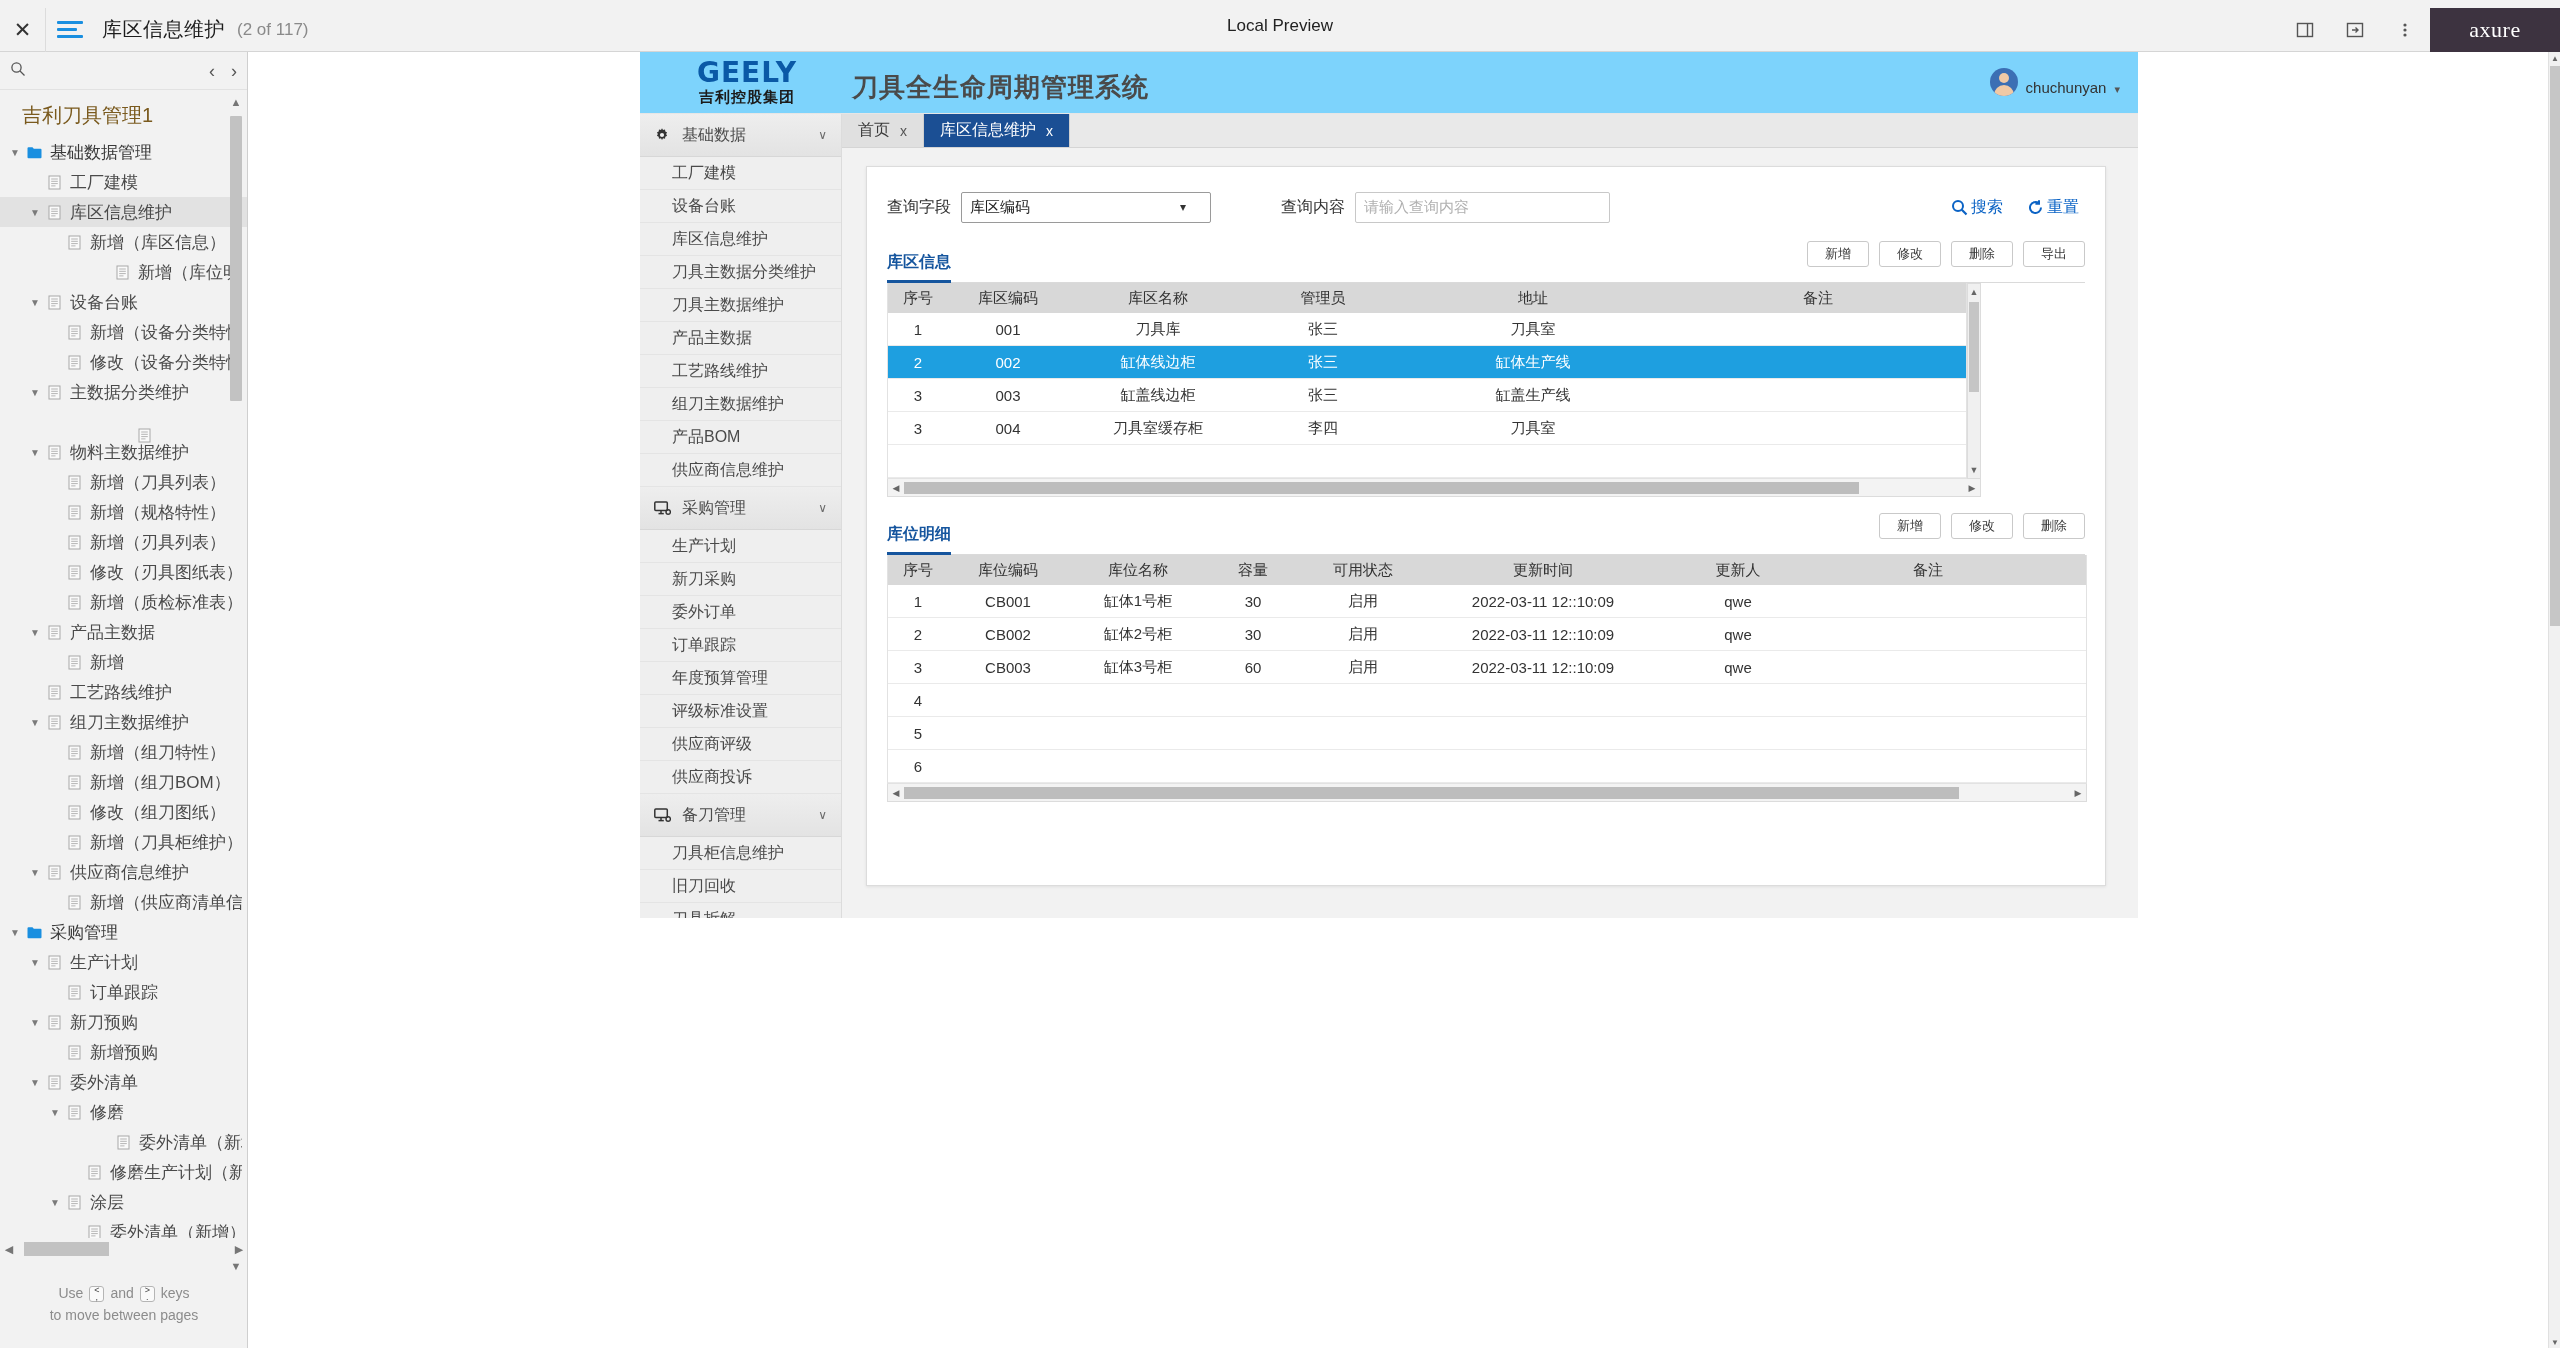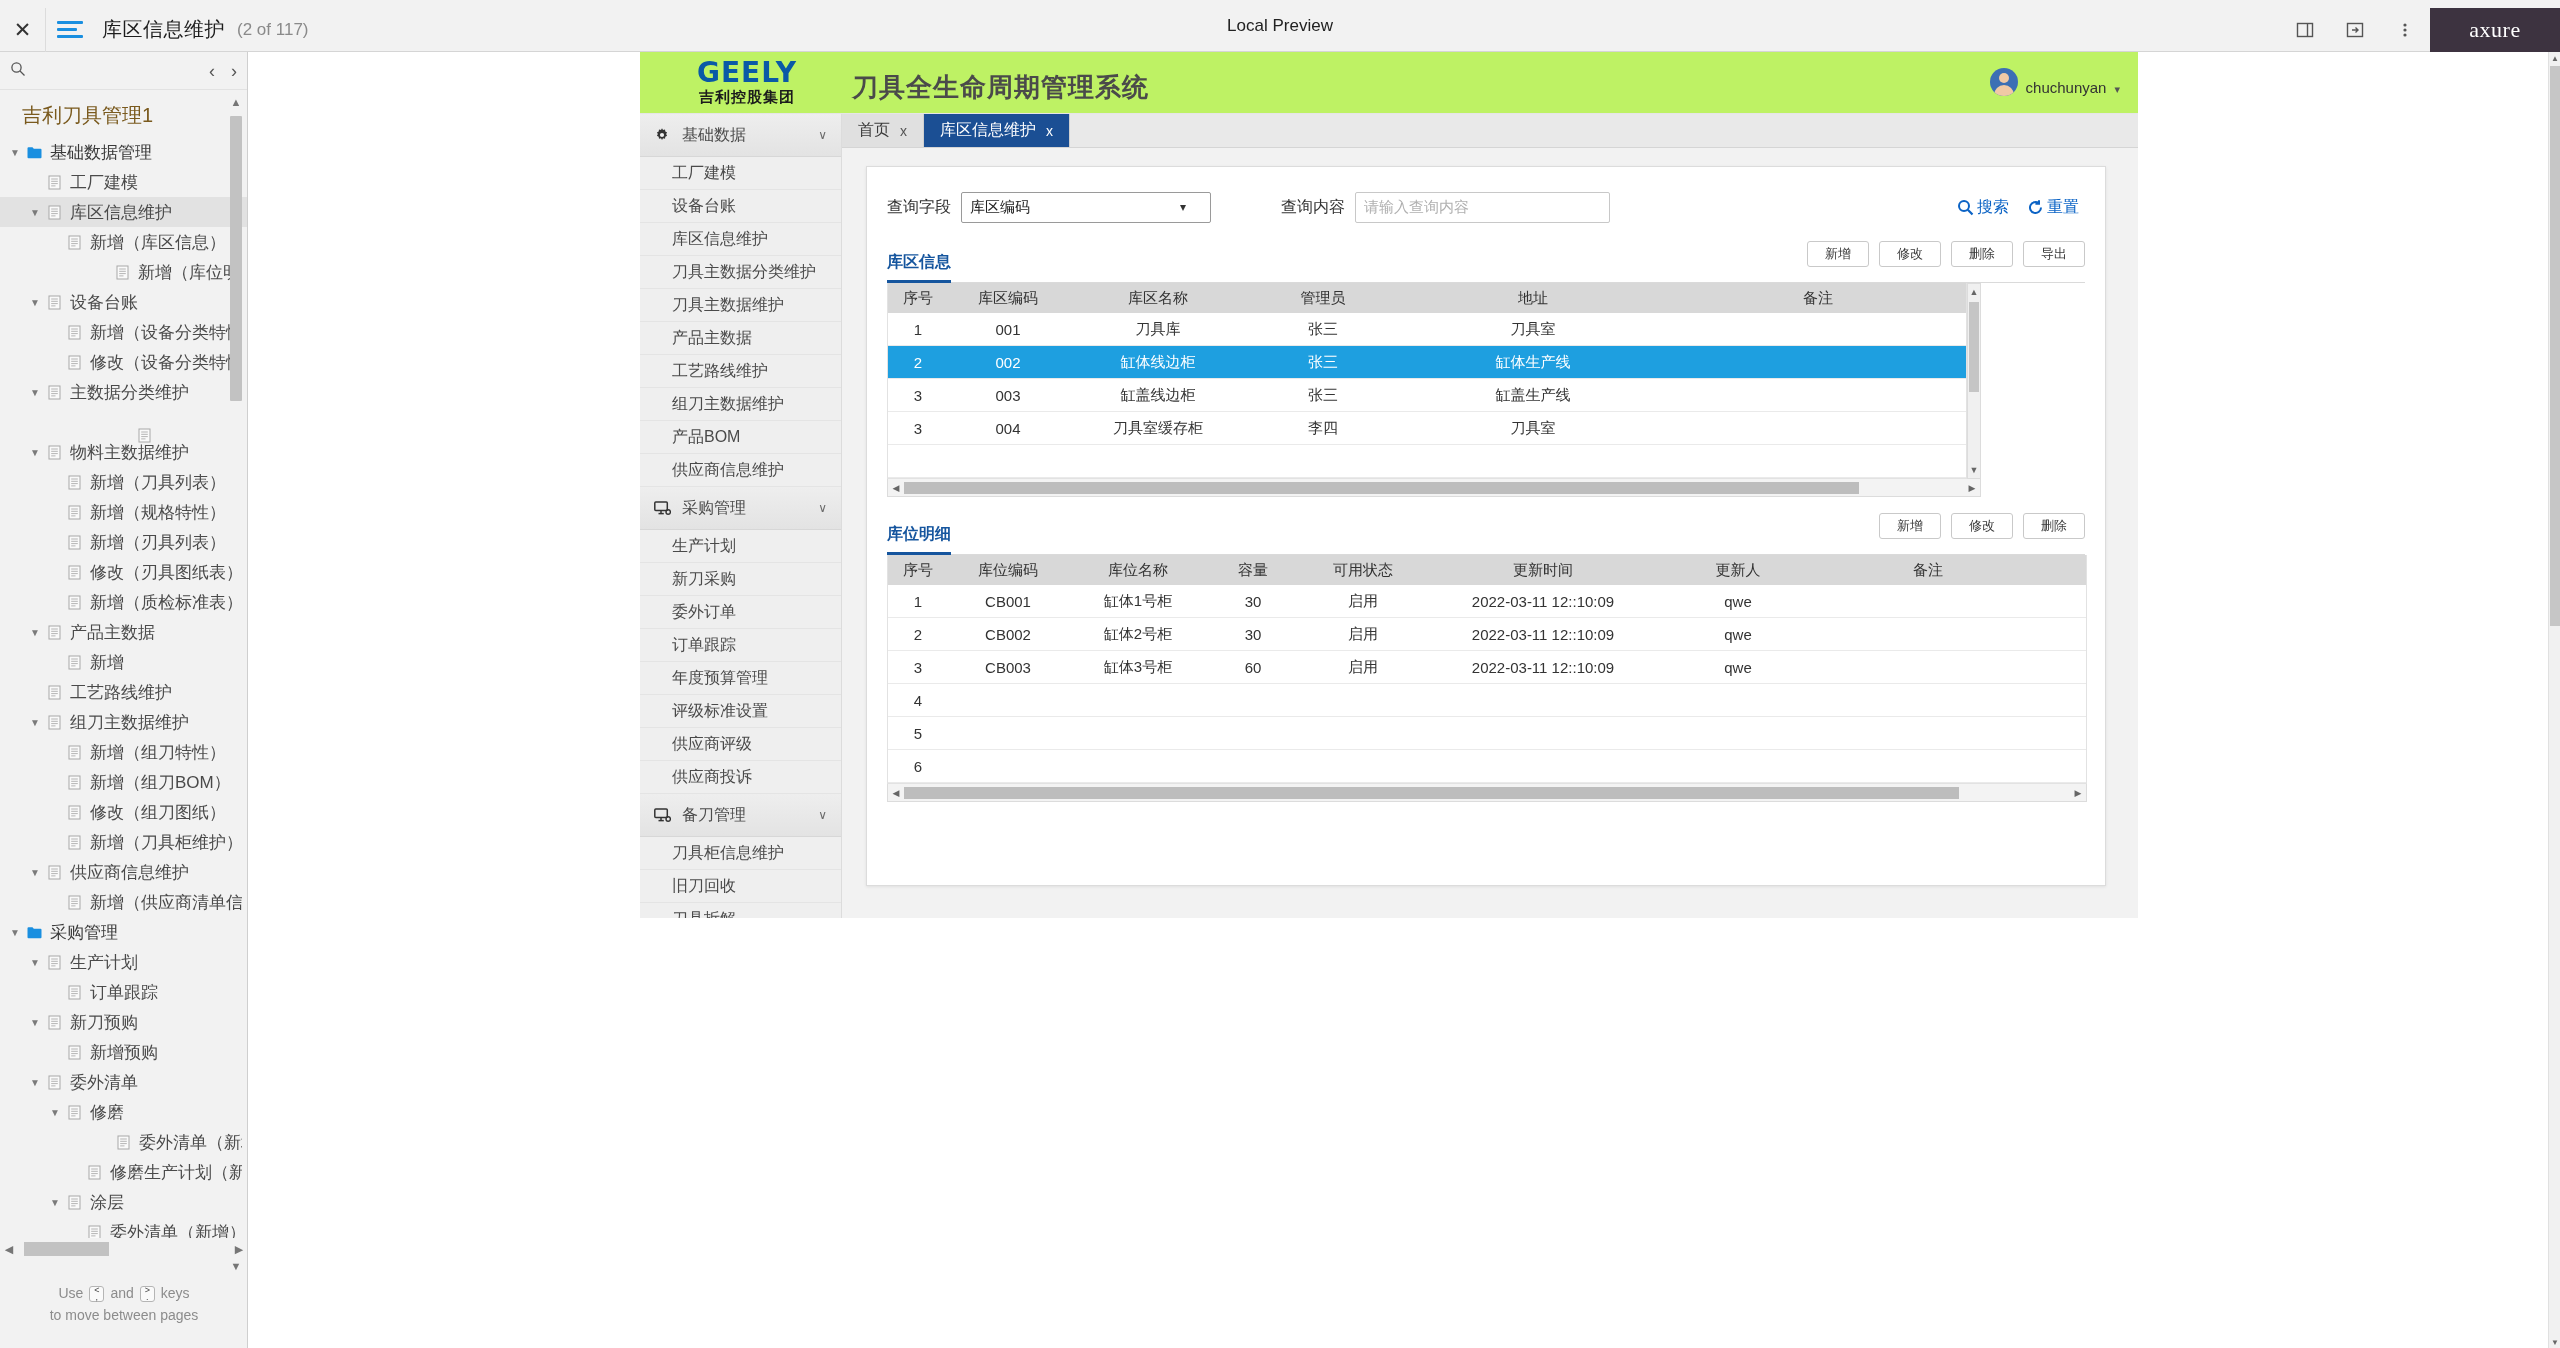--- a/index.html
+++ b/index.html
@@ -122,21 +122,21 @@
 
   
   .app{
     position:absolute; left:640px; top:52px; width:1908px; height:1296px; background:#ffffff;
   }
   .app-frame{
     position:absolute; left:0; top:0; width:1498px; height:866px;
     background:#f5f5f5; border-right:1px solid #d8d8d8;
   }
   .app-header{
-    position:absolute; left:0; top:0; width:1498px; height:62px; background:#bef264;
+    position:absolute; left:0; top:0; width:1498px; height:62px; background:#7dd3fc;
     border-bottom:1px solid #e6e6e6;
   }
   .brand{
     position:absolute; left:28px; top:6px; width:158px; text-align:center;
   }
   .brand-en{
     font-family:"DejaVu Sans", sans-serif; font-weight:bold; font-size:28px; color:#0a59a6;
     letter-spacing:1px; line-height:30px;
   }
   .brand-cn{ font-size:15px; color:#1c1c1c; font-weight:bold; letter-spacing:1px; }
@@ -215,21 +215,21 @@
     display:flex; align-items:center;
   }
   .q-select .sv{ flex:1; }
   .q-select .sc{ font-size:12px; color:#333; }
   .q-label2{ margin-left:70px; font-size:16px; color:#333; }
   .q-input{
     margin-left:10px; width:255px; height:31px; border:1px solid #c8c8c8; background:#fff;
     font-size:15px; color:#b0b0b0; padding:0 8px; border-radius:2px;
     display:flex; align-items:center;
   }
-  .q-actions{ margin-left:auto; display:flex; align-items:center; gap:18px; padding-right:6px;}
+  .q-actions{ margin-left:auto; display:flex; align-items:center; gap:24px; padding-right:6px;}
   .q-btn{ display:flex; align-items:center; gap:3px; color:#0b63c5; font-size:16px; cursor:pointer; }
   .q-btn svg{ display:block; }
 
   .sec-head{ position:relative; height:42px; margin-top:16px; }
   .sec-tab{
     position:absolute; left:0; bottom:0; font-size:16px; color:#15559e; font-weight:bold;
     padding-bottom:7px; border-bottom:3px solid #15559e; cursor:pointer;
   }
   .sec-rule{
     position:absolute; left:0; right:0; bottom:0; height:1px; background:#dadada;

